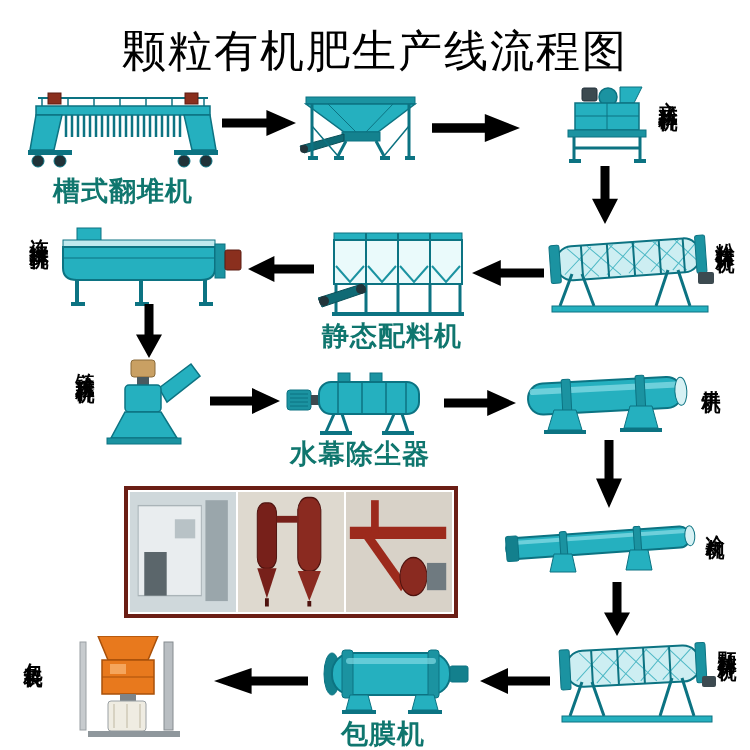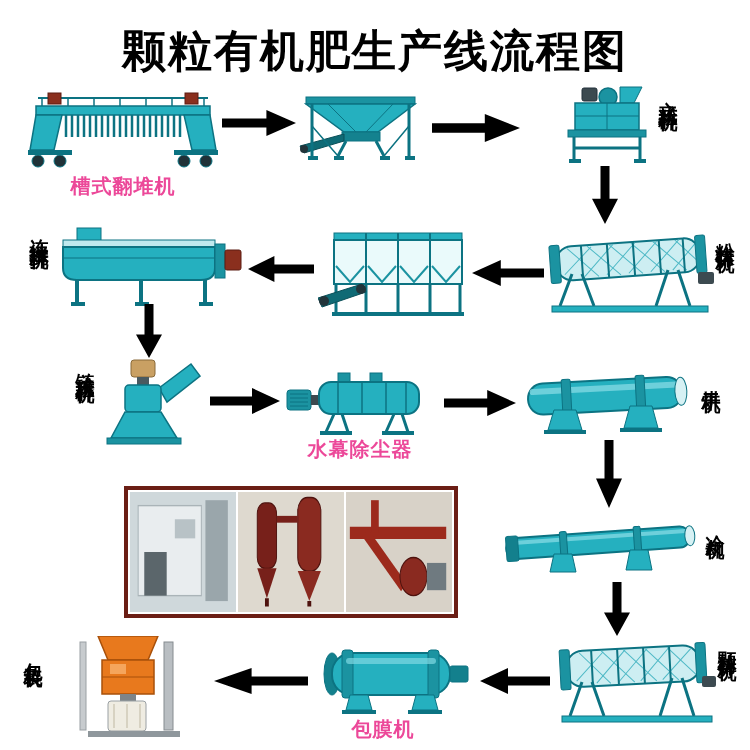--- a/index.html
+++ b/index.html
@@ -1,23 +1,23 @@
 <!DOCTYPE html>
 <html><head>
 <meta charset="utf-8">
 <style>
   * { margin:0; padding:0; box-sizing:border-box; }
   html,body { background:#ffffff; }
   body { font-family:"Liberation Sans","DejaVu Sans",sans-serif; }
   .stage { position:relative; width:750px; height:750px; background:#fff; overflow:hidden; margin:0 auto; }
   .title { position:absolute; top:22px; left:0; width:750px; text-align:center;
-           font-size:44px; font-weight:bold; letter-spacing:2px; color:#000; }
+           font-size:44px; font-weight:normal; letter-spacing:2px; color:#000; }
   .node  { position:absolute; line-height:0; }
   .arrow { position:absolute; line-height:0; }
-  .hlabel { position:absolute; text-align:center; font-size:20px; font-weight:bold; color:#ec4899; letter-spacing:1px; }
+  .hlabel { position:absolute; text-align:center; font-size:27px; font-weight:bold; color:#0f766e; letter-spacing:1px; }
   .vlabel { position:absolute; writing-mode:vertical-rl; text-orientation:upright;
             font-size:19px; font-weight:bold; color:#000; letter-spacing:3px; line-height:1.1; }
   .aux-box { position:absolute; left:124px; top:486px; width:334px; height:132px;
              border:4px solid #6b1e15; background:#fff; display:flex; flex-direction:column; }
   .aux-photos { flex:1; display:flex; gap:2px; padding:2px; background:#fff; }
   .aux-photos svg { width:100%; height:100%; display:block; }
   .photo { flex:1; overflow:hidden; }
   .aux-caption { padding:1px 8px 4px; font-size:13px; font-weight:bold; text-align:center;
                  line-height:1.35; color:#161616; }
 </style>
@@ -129,20 +129,21 @@
       <rect x="16" y="10" width="128" height="44" fill="#eafafb" stroke="#0c7382" stroke-width="2"></rect>
       <path d="M48 3 V54 M80 3 V54 M112 3 V54" stroke="#0c7382" stroke-width="2"></path>
       <path d="M18 36 L32 52 L46 36 M50 36 L64 52 L78 36 M82 36 L96 52 L110 36 M114 36 L128 52 L142 36" stroke="#1b93a1" stroke-width="2" fill="none"></path>
       <path d="M18 54 V82 M48 54 V82 M80 54 V82 M112 54 V82 M142 54 V82" stroke="#0c7382" stroke-width="3"></path>
       <polygon points="0,68 44,54 48,62 4,77" fill="#0f6a75" stroke="#0a4f58"></polygon>
       <circle cx="6" cy="71" r="5" fill="#22343a"></circle>
       <circle cx="43" cy="59" r="5" fill="#22343a"></circle>
       <rect x="14" y="82" width="132" height="4" fill="#0c7382"></rect>
     </svg>
   </div>
+  <div class="hlabel" style="left:318px;top:318px;width:148px">静态配料机</div>
 
   <div class="arrow" style="left:248px;top:256px">
     <svg width="66" height="26" viewBox="0 0 80 26" preserveAspectRatio="none">
         <polygon points="80,8.5 32,8.5 32,0 0,13 32,26 32,17.5 80,17.5" fill="#000"></polygon>
       </svg>
   </div>
 
   <div class="node" style="left:55px;top:226px">
     <svg width="188" height="82" viewBox="0 0 188 82">
       <rect x="22" y="2" width="24" height="14" fill="#25b0bf" stroke="#0c7382"></rect>

